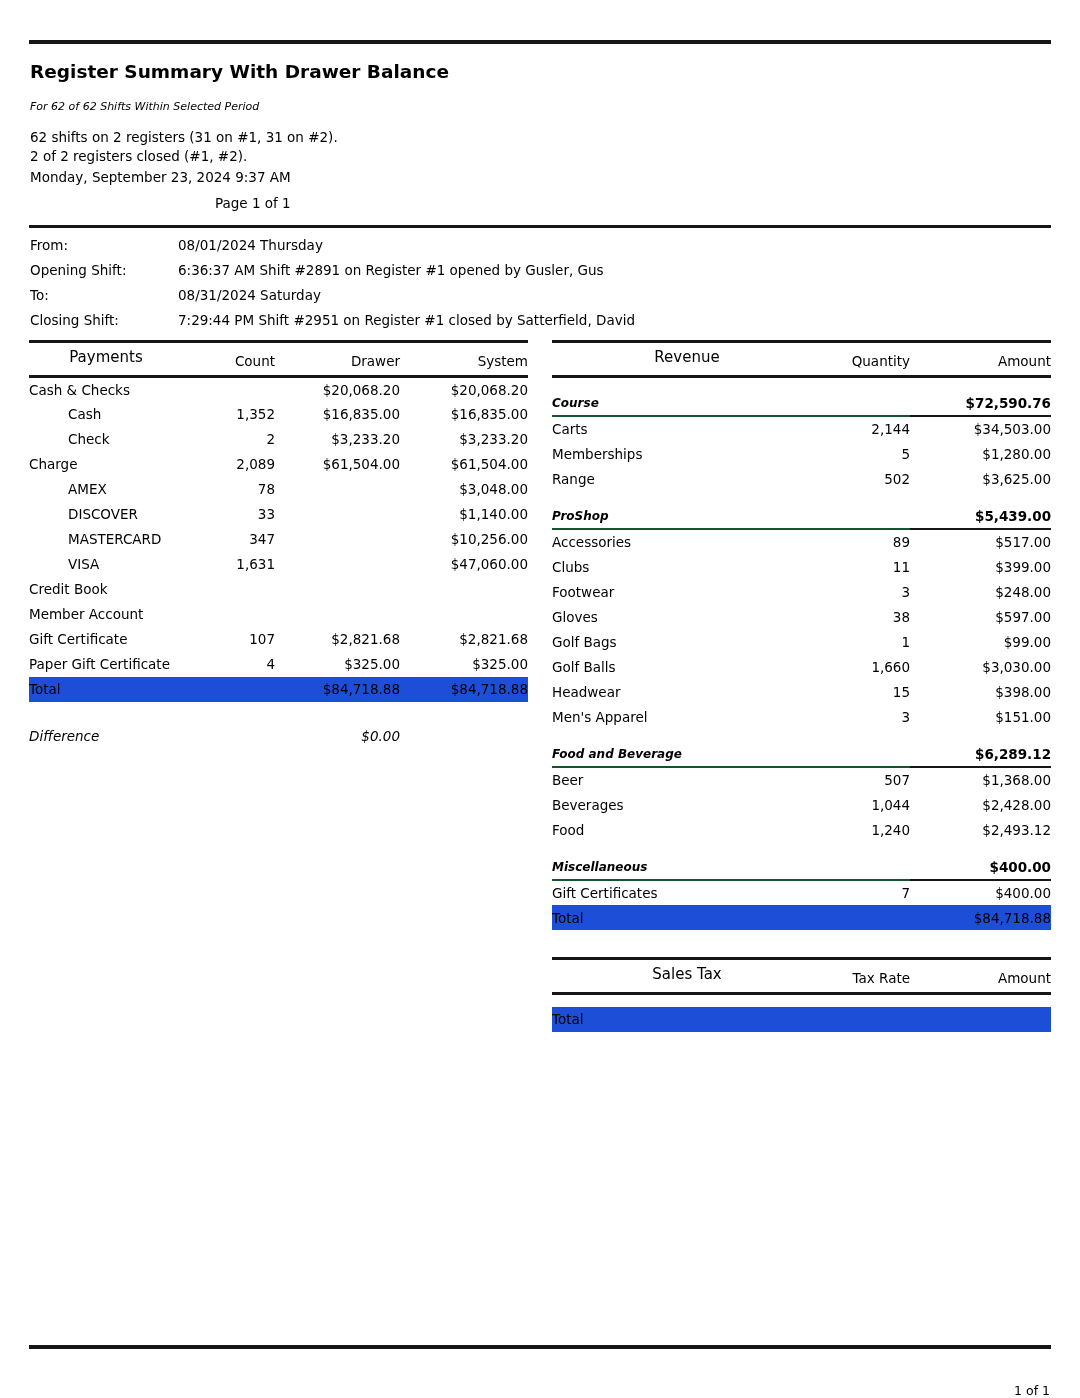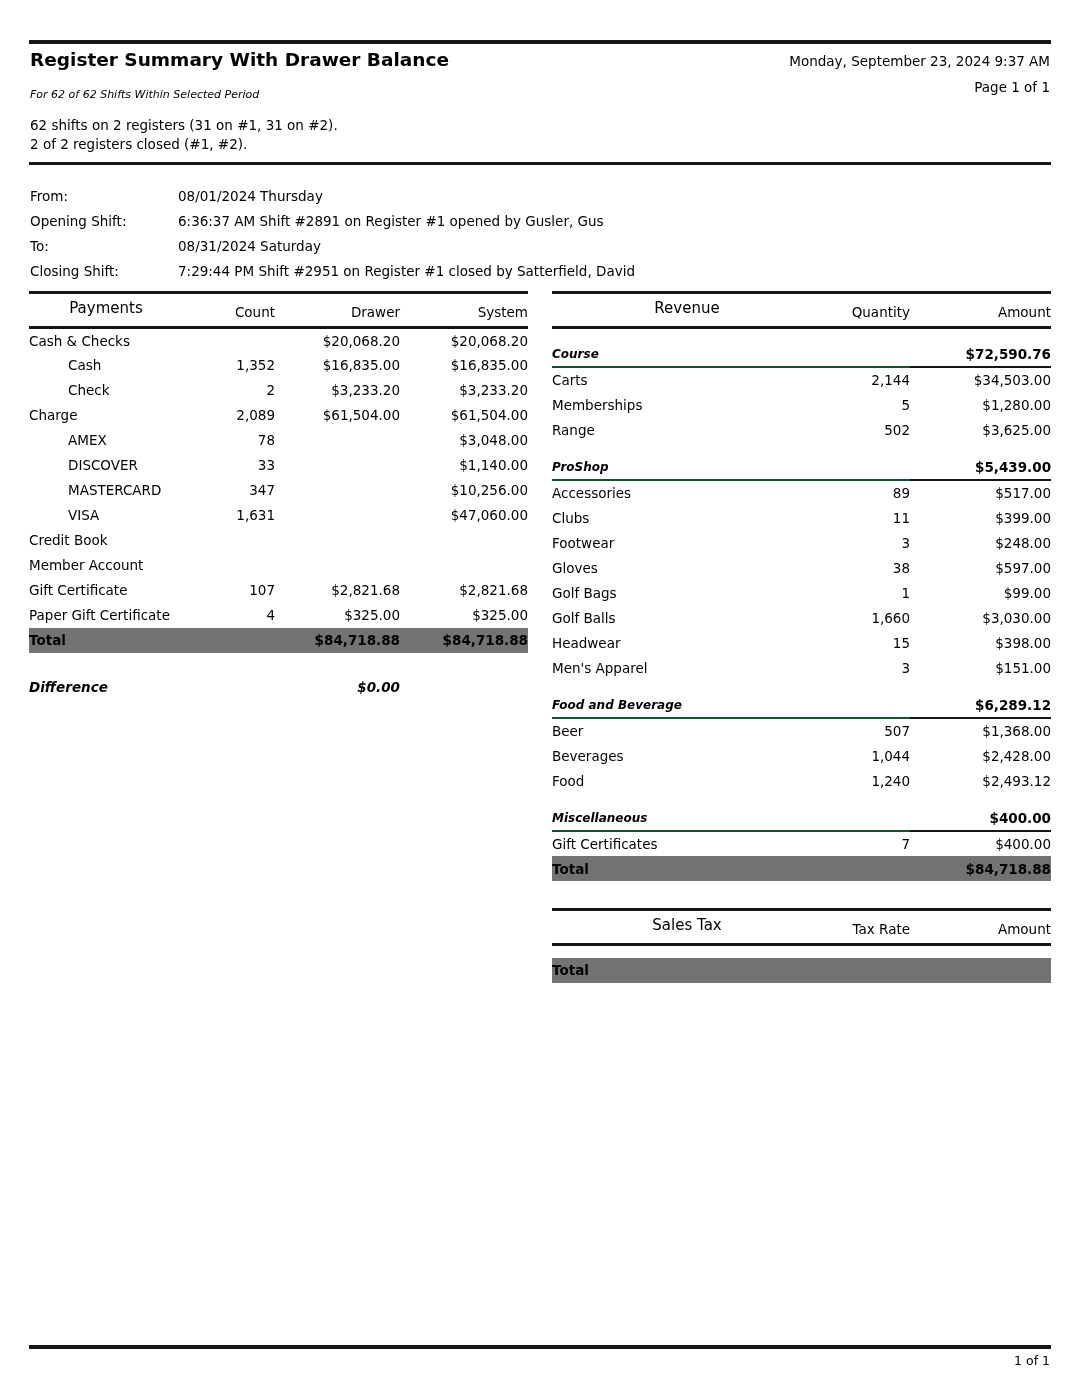--- a/index.html
+++ b/index.html
@@ -9,58 +9,58 @@
     position: relative; overflow: hidden;
     font-family: "DejaVu Sans", "Liberation Sans", sans-serif;
     font-size: 13.5px; color: #000;
   }
   .page { position: absolute; inset: 0; padding: 0 29px; }
 
   .rule { background: #161616; }
   .rule-top { height: 4px; margin-top: 40px; }
   .rule-header { height: 3px; margin-top: 9px; }
 
-  .header { display: flex; justify-content: space-between; align-items: flex-start; margin-top: 5px; padding: 0 1px; }
+  .header { display: flex; justify-content: space-between; align-items: flex-start; margin-top: 17px; padding: 0 1px; flex-direction: column; }
   .title { font-size: 18.5px; font-weight: bold; }
   .subtitle { font-size: 11px; font-style: italic; margin-top: 18px; }
   .info-lines { margin-top: 15px; line-height: 18.5px; }
   .header-right { text-align: right; line-height: 25.5px; }
 
-  .meta { padding: 18px 2px 8px 1px; }
+  .meta { padding: 4px 2px 8px 1px; }
   .meta-row { display: flex; height: 25px; align-items: center; }
   .meta-label { width: 148px; }
 
   .columns { display: flex; gap: 24px; }
   .col { flex: 0 0 499px; width: 499px; }
 
   table.tbl { width: 100%; border-collapse: collapse; table-layout: fixed; }
   .tbl th { font-weight: normal; }
   .tbl thead th { border-top: 3px solid #161616; border-bottom: 3px solid #161616; height: 35px; }
   .th-name { font-weight: bold; font-size: 15px; text-align: center; vertical-align: top; padding-top: 5px; }
   .th-col { text-align: right; vertical-align: bottom; padding-bottom: 6px; }
   .tbl td { height: 25px; vertical-align: middle; }
   .num { text-align: right; }
   .lbl { text-align: left; }
   tr[data-indent="true"] .lbl { padding-left: 39px; }
 
-  .total-row td { background: #737373; font-weight: bold; }
+  .total-row td { background: #1d4ed8; font-weight: normal; }
 
   .diff-table { margin-top: 22px; }
-  .diff { font-weight: bold; font-style: italic; }
+  .diff { font-weight: normal; font-style: italic; }
 
   .section-table { margin-top: 13px; }
   .sec-name { font-weight: bold; font-style: italic; font-size: 12px; text-align: left; border-bottom: 2px solid #14532d; height: 27px; }
   .sec-amount { font-weight: bold; text-align: right; border-bottom: 2px solid #161616; height: 27px; }
   .note { text-align: right; padding-right: 8px; }
 
   .salestax-table { margin-top: 27px; }
   .spacer-row td { height: 13px; background: transparent; }
 
   .rule-footer { position: absolute; left: 29px; right: 29px; top: 1345px; height: 4px; }
-  .footer-page { position: absolute; top: 1353px; right: 30px; font-size: 12.5px; }
+  .footer-page { position: absolute; top: 1383px; right: 30px; font-size: 12.5px; }
 </style>
 </head>
 <body>
 
 <div class="page">
 
   <div class="rule rule-top"></div>
 
   <div class="header">
     <div class="header-left">

